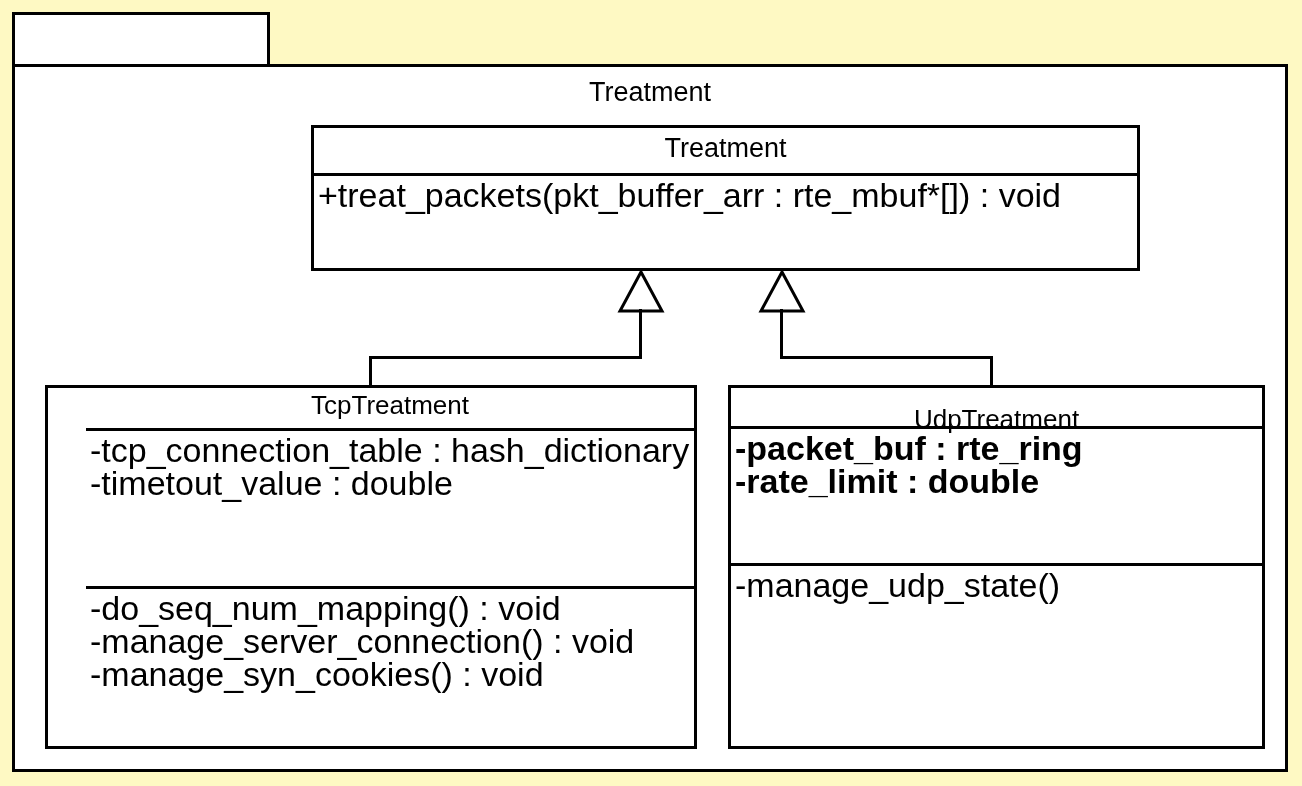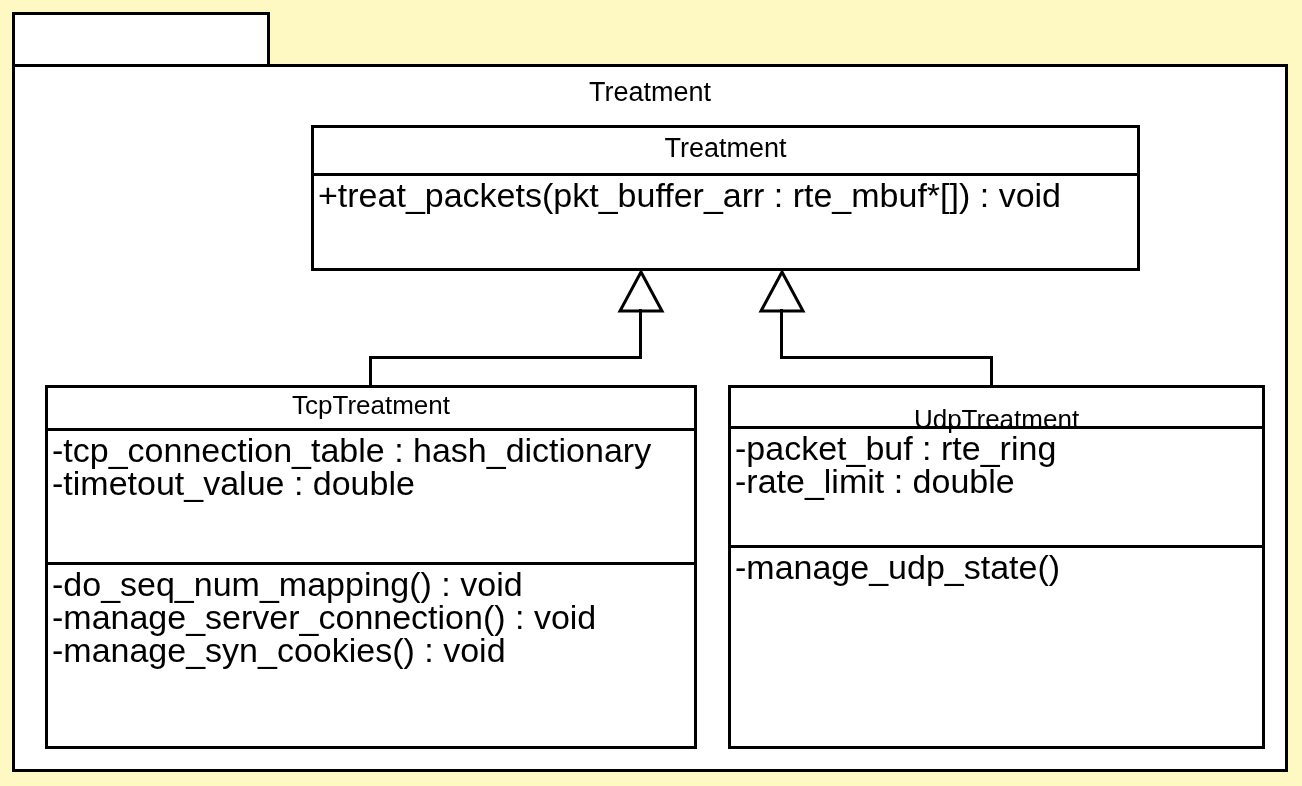--- a/index.html
+++ b/index.html
@@ -79,28 +79,28 @@
     font-size: 34px;
     line-height: 33px;
     white-space: nowrap;
   }
 
   
   #class-treatment      { left: 311px; top: 125px;  width: 829px; height: 146px; }
   #class-treatment .uml-name       { height: 45px; padding-top: 5px; }
   #class-treatment .uml-compartment{ height: 95px; }
 
-  #class-tcp            { left: 45px;  top: 385px;  width: 652px; height: 364px; }
+  #class-tcp            { left: 45px;  top: 385px;  width: 652px; height: 364px; padding-left: 38px; }
   #class-tcp .uml-name            { height: 40px; padding-top: 2px; font-size: 26px; }
-  #class-tcp .attrs               { height: 131px; }
+  #class-tcp .attrs               { height: 155px; }
   #class-tcp .ops                 { height: 187px; }
 
   #class-udp            { left: 728px; top: 385px;  width: 537px; height: 364px; }
   #class-udp .uml-name            { height: 38px; padding-top: 16px; font-size: 26px; }
-  #class-udp .attrs               { height: 116px; }
+  #class-udp .attrs               { height: 134px; font-weight: bold; }
   #class-udp .ops                 { height: 186px; }
   .tri-wrap { position: absolute; }
   .tri-svg  { position: absolute; display: block; }
   .gen-line {
     position: absolute;
     width: 0;
     border-left: 3px solid #000;
   }
   .gen-elbow-h {
     position: absolute;

